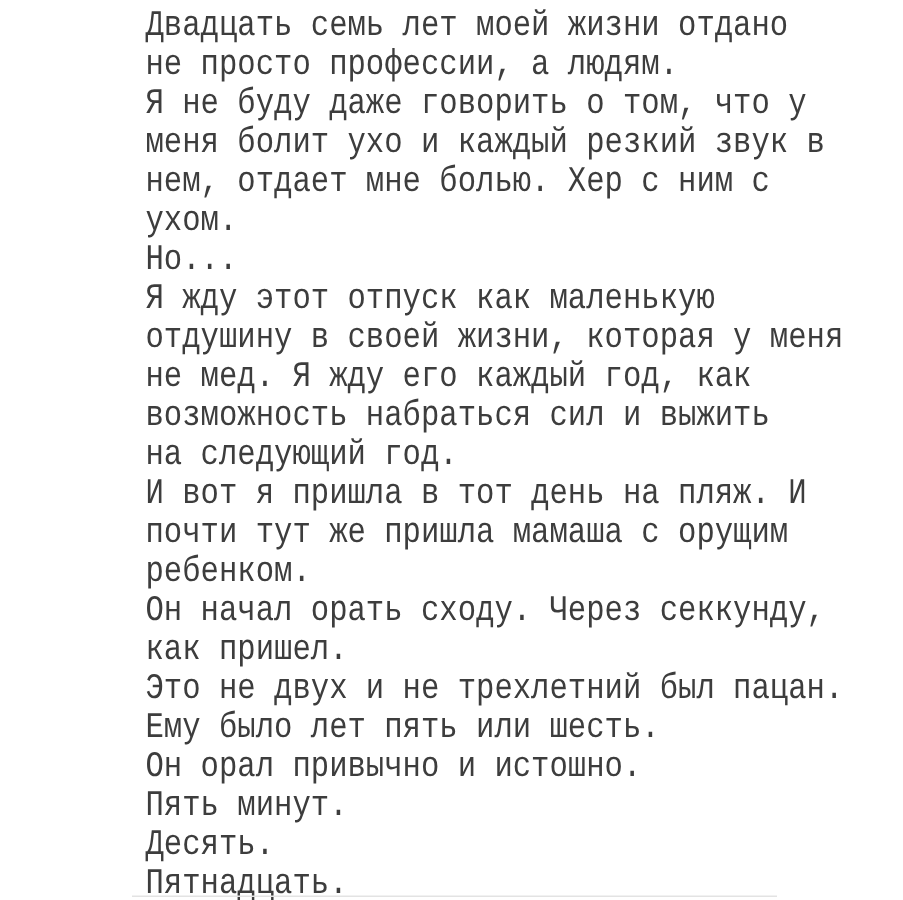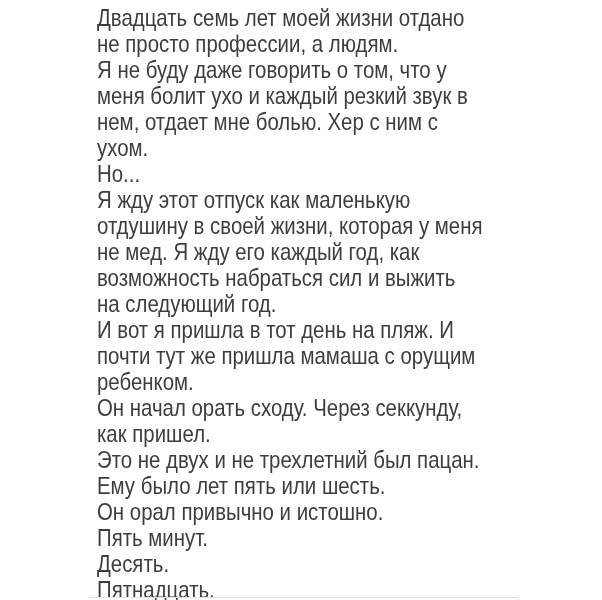--- a/index.html
+++ b/index.html
@@ -6,21 +6,21 @@
     margin: 0;
     padding: 0;
     background: #ffffff;
   }
   .screen {
     position: relative;
     width: 602px;
     height: 600px;
     background: #ffffff;
     overflow: hidden;
-    font-family: Liberation Sans, sans-serif;
+    font-family: Liberation Mono, monospace;
   }
   .text-block {
     position: absolute;
     left: 97px;
     top: 5px;
     transform: scaleX(0.85);
     transform-origin: 0 0;
     font-size: 24px;
     line-height: 26px;
     font-weight: 400;

